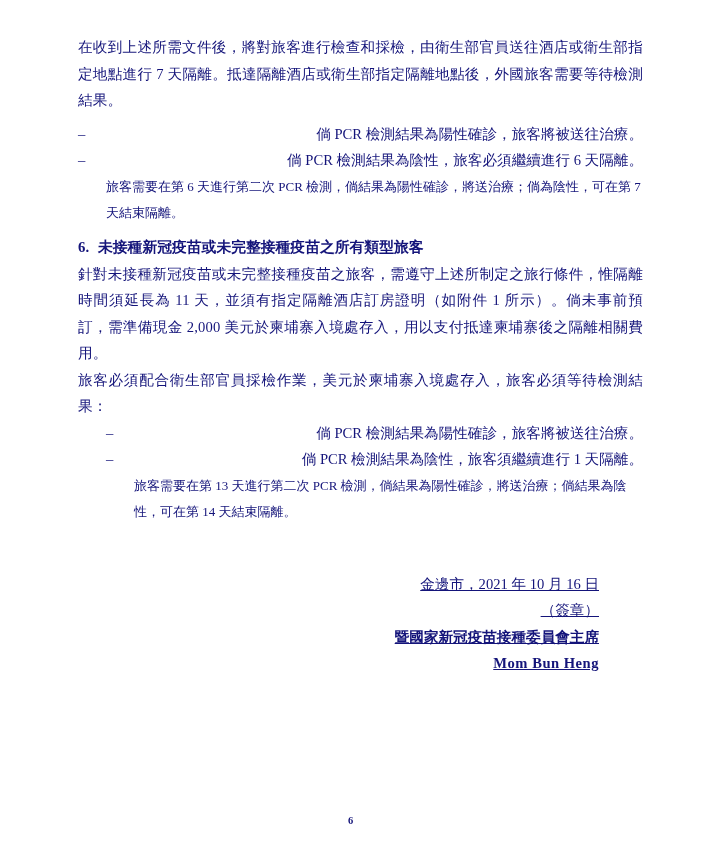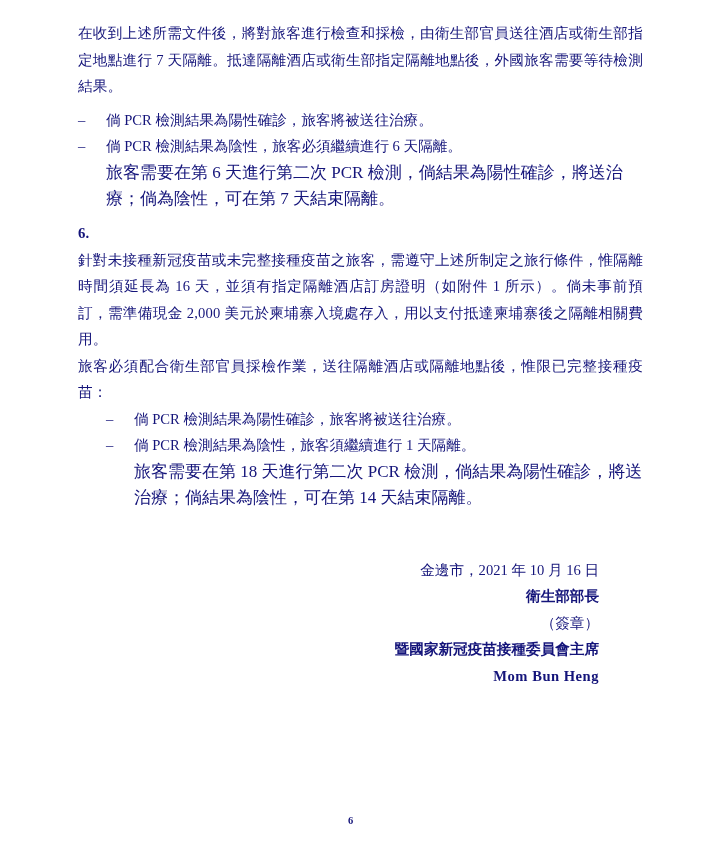--- a/index.html
+++ b/index.html
@@ -11,21 +11,21 @@
     width: 701px;
     height: 842px;
     font-family: "Liberation Serif", serif;
     color: #1a1a6e;
   }
   .page {
     position: relative;
     width: 701px;
     height: 842px;
     box-sizing: border-box;
-    padding: 20px 58px 0 78px;
+    padding: 34px 58px 0 78px;
     color: #14147a;
   }
   p {
     margin: 0;
     font-size: 14.6px;
     line-height: 26.5px;
     text-align: justify;
     text-justify: inter-ideograph;
     letter-spacing: 0.2px;
   }
@@ -46,24 +46,25 @@
     font-size: 14.6px;
     line-height: 26.5px;
   }
   .dashitem .dash {
     width: 28px;
     flex: 0 0 28px;
     text-align: left;
   }
   .dashitem .txt {
     flex: 1 1 auto;
+    text-align: right;
   }
   .indent-block {
     padding-left: 28px;
-    font-size: 17px;
+    font-size: 13px;
     line-height: 26.5px;
   }
   .sub-dashlist {
     padding-left: 28px;
   }
   .sub-indent {
     padding-left: 56px;
   }
 
   .heading {
@@ -77,21 +78,21 @@
   }
   .bold { font-weight: bold; }
 
   .sign-block {
     margin-top: 14px;
     font-size: 14.6px;
     line-height: 26.5px;
     text-align: right;
     padding-right: 44px;
   }
-  .sign-line { white-space: nowrap; }
+  .sign-line { white-space: nowrap; text-decoration: underline; }
   .sign-name {
     font-family: "Liberation Serif", serif;
     letter-spacing: 0.5px;
   }
 
   .footer {
     position: absolute;
     left: 0;
     right: 0;
     bottom: 16px;
@@ -120,48 +121,48 @@
       <span class="txt">倘 PCR 檢測結果為陰性，旅客必須繼續進行 6 天隔離。</span>
     </li>
   </ul>
 
   <div class="indent-block">旅客需要在第 6 天進行第二次 PCR 檢測，倘結果為陽性確診，將送治療；倘為陰性，可在第 7 天結束隔離。</div>
 
   <div class="gap-sm"></div>
 
   <div class="heading">
     <span class="num">6.</span>
+    <span>未接種新冠疫苗或未完整接種疫苗之所有類型旅客</span>
   </div>
 
-  <p class="para">針對未接種新冠疫苗或未完整接種疫苗之旅客，需遵守上述所制定之旅行條件，惟隔離時間須延長為 16 天，並須有指定隔離酒店訂房證明（如附件 1 所示）。倘未事前預訂，需準備現金 2,000 美元於柬埔寨入境處存入，用以支付抵達柬埔寨後之隔離相關費用。</p>
+  <p class="para">針對未接種新冠疫苗或未完整接種疫苗之旅客，需遵守上述所制定之旅行條件，惟隔離時間須延長為 11 天，並須有指定隔離酒店訂房證明（如附件 1 所示）。倘未事前預訂，需準備現金 2,000 美元於柬埔寨入境處存入，用以支付抵達柬埔寨後之隔離相關費用。</p>
 
-  <p class="para">旅客必須配合衛生部官員採檢作業，送往隔離酒店或隔離地點後，惟限已完整接種疫苗：</p>
+  <p class="para">旅客必須配合衛生部官員採檢作業，美元於柬埔寨入境處存入，旅客必須等待檢測結果：</p>
 
   <ul class="dashlist sub-dashlist">
     <li class="dashitem">
       <span class="dash">–</span>
       <span class="txt">倘 PCR 檢測結果為陽性確診，旅客將被送往治療。</span>
     </li>
     <li class="dashitem">
       <span class="dash">–</span>
       <span class="txt">倘 PCR 檢測結果為陰性，旅客須繼續進行 1 天隔離。</span>
     </li>
   </ul>
 
-  <div class="indent-block sub-indent">旅客需要在第 18 天進行第二次 PCR 檢測，倘結果為陽性確診，將送治療；倘結果為陰性，可在第 14 天結束隔離。</div>
+  <div class="indent-block sub-indent">旅客需要在第 13 天進行第二次 PCR 檢測，倘結果為陽性確診，將送治療；倘結果為陰性，可在第 14 天結束隔離。</div>
 
   <div class="gap-md"></div>
 
 
   <div class="gap-lg"></div>
 
 
   <div class="sign-block">
     <div class="sign-line">金邊市，2021 年 10 月 16 日</div>
-    <div class="sign-line bold">衛生部部長</div>
     <div class="sign-line">（簽章）</div>
     <div class="sign-line bold">暨國家新冠疫苗接種委員會主席</div>
     <div class="sign-line sign-name bold">Mom Bun Heng</div>
   </div>
 
   <div class="footer">6</div>
 
 </div>
 
 </body></html>

